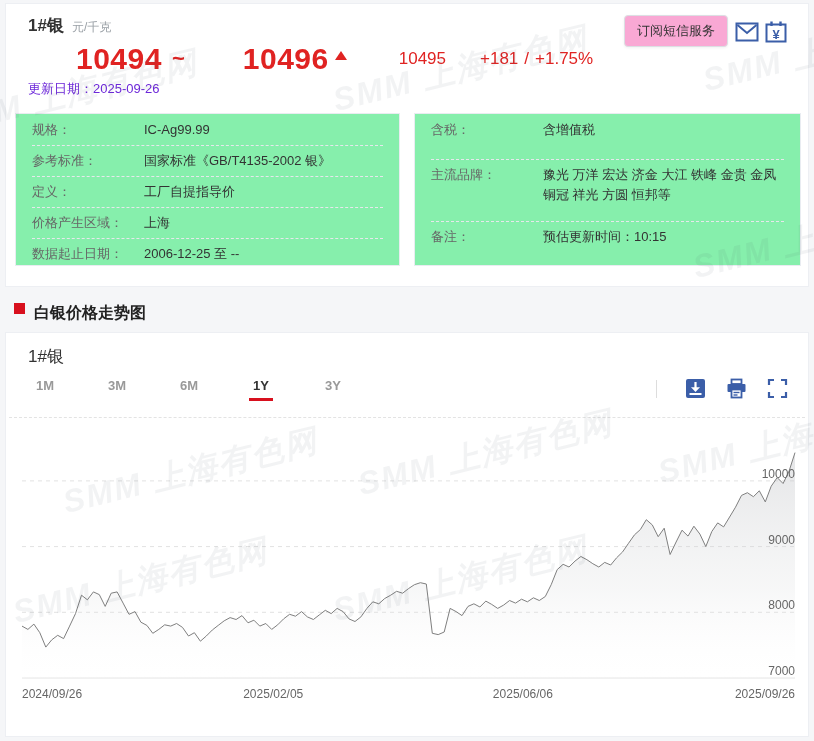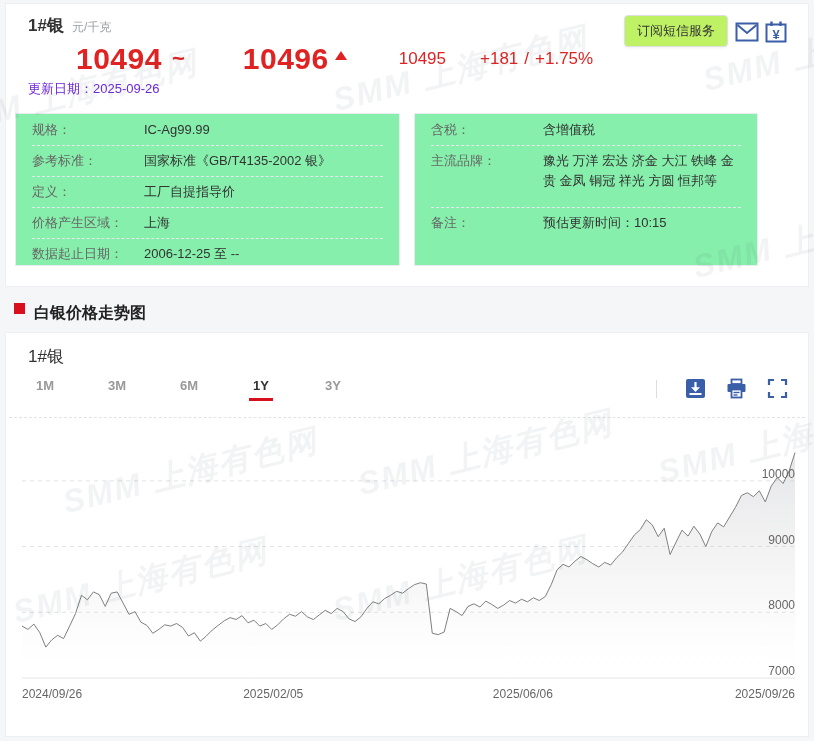--- a/index.html
+++ b/index.html
@@ -25,31 +25,31 @@
   .price-row{position:absolute;left:22px;top:38px;display:flex;align-items:center;color:#e02322;}
   .price-big{font-size:30px;font-weight:bold;letter-spacing:0.5px;margin-left:48px;}
   .price-tilde{font-size:22px;font-weight:bold;margin:0 10px;}
   .up-arrow{width:0;height:0;border-left:6px solid transparent;border-right:6px solid transparent;
             border-bottom:9px solid #e02322;margin:-8px 0 0 6px;}
   .price-avg{font-size:17px;margin-left:52px;}
   .price-change{font-size:17px;margin-left:34px;}
   .price-change .sep{margin:0 6px;}
   .update-row{position:absolute;left:22px;top:76px;font-size:13px;color:#6d28d9;}
   .subscribe-box{position:absolute;right:80px;top:11px;height:30px;line-height:30px;padding:0 12px;
-      background:#bef264;border:1px solid #dcdfe3;border-radius:4px;font-size:13px;color:#333;
+      background:#f9a8d4;border:1px solid #dcdfe3;border-radius:4px;font-size:13px;color:#333;
       box-shadow:0 1px 3px rgba(0,0,0,0.06);cursor:pointer;}
   .hdr-icon{position:absolute;top:16px;width:24px;height:24px;cursor:pointer;}
   .hdr-icon.mail{right:49px;}
   .hdr-icon.yen{right:20px;}
 
   
   .info-panel{position:absolute;top:109px;height:153px;background:#86efac;border:1px solid #e9ecf1;
       box-sizing:border-box;padding:1px 16px;font-size:13px;}
   #info-left{left:9px;width:385px;}
-  #info-right{left:408px;width:344px;}
+  #info-right{left:408px;width:387px;}
   .info-row{display:flex;padding:5px 0;line-height:20px;}
   .info-row + .info-row{border-top:1px dashed #e6e8ec;}
   .info-label{width:112px;flex:none;color:#666;}
   .info-value{color:#333;flex:1;}
 
   
   #section-header{position:absolute;left:14px;top:303px;display:flex;align-items:flex-start;z-index:6;}
   .red-square{width:11px;height:11px;background:#d8101e;margin-right:9px;}
   .section-title{font-size:16px;font-weight:bold;color:#222;}
 
@@ -142,21 +142,21 @@
       <span class="info-label">数据起止日期：</span>
       <span class="info-value">2006-12-25 至 --</span>
     </div>
   </div>
 
   <div id="info-right" class="info-panel">
     <div class="info-row">
       <span class="info-label">含税：</span>
       <span class="info-value">含增值税</span>
     </div>
-    <div class="info-row" style="padding-bottom:16px;">
+    <div class="info-row" style="padding-bottom:16px;margin-top:14px;">
       <span class="info-label">主流品牌：</span>
       <span class="info-value">豫光 万洋 宏达 济金 大江 铁峰 金贵 金凤 铜冠 祥光 方圆 恒邦等</span>
     </div>
     <div class="info-row">
       <span class="info-label">备注：</span>
       <span class="info-value">预估更新时间：10:15</span>
     </div>
   </div>
 </div>
 

